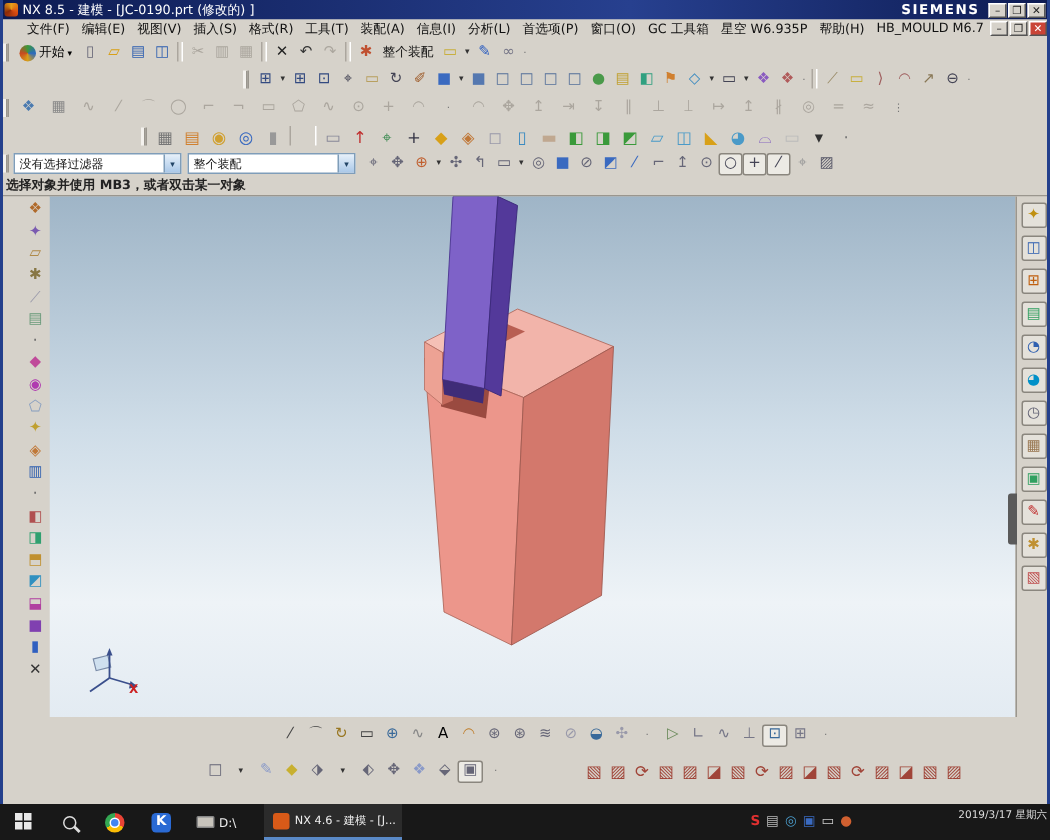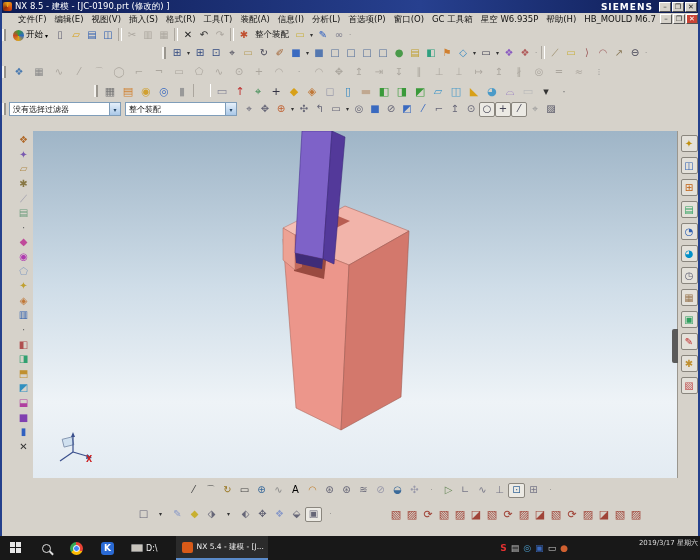--- a/index.html
+++ b/index.html
@@ -324,20 +324,23 @@
         <span class="tbi" style="color: rgb(102, 102, 119);">↥</span>
         <span class="tbi" style="color: rgb(102, 102, 119);">⊙</span>
         <span class="tbi pressed" style="color: rgb(68, 68, 85);">○</span>
         <span class="tbi pressed" style="color: rgb(68, 68, 85);">+</span>
         <span class="tbi pressed" style="color: rgb(68, 68, 85);">⁄</span>
         <span class="tbi" style="color: rgb(153, 153, 153);">⌖</span>
         <span class="tbi" style="color: rgb(85, 85, 102);">▨</span>
       </span>
   </div>
 
+  <div class="promptbar">
+    <span>选择对象并使用 MB3，或者双击某一对象</span>
+  </div>
 
   <div class="main">
 
     <div class="viewport">
       <svg width="644" height="347" viewBox="33 131 644 347">
 
         <polygon points="283,239 345,206 409,231 349,265" stroke="#b06a5e" stroke-width="0.6" fill="#f2b4aa"></polygon>
         <polygon points="283,239 349,265 341,430 296,408" stroke="#b06a5e" stroke-width="0.6" fill="#ec968b"></polygon>
         <polygon points="349,265 409,231 401,397 341,430" stroke="#a05a50" stroke-width="0.6" fill="#d3786c"></polygon>
 
@@ -491,21 +494,21 @@
         <span class="k-ico">K</span>
       </span>
     <span class="tk drive">
       <span class="dico"></span>
       <span>D:\</span>
     </span>
     <span style="display:flex">
 
     <span class="task-btn">
         <span class="tico" style="background: rgb(216, 90, 24);"></span>
-        <span>NX 5.4 - 建模 - [J...</span>
+        <span>NX 4.6 - 建模 - [J...</span>
       </span>
       </span>
   </div>
   <div class="tray">
 
   <span style="font-size: 9px; font-weight: bold; color: rgb(224, 48, 48);">S</span>
       <span style="font-size: 9px; font-weight: bold; color: rgb(187, 187, 187);">▤</span>
       <span style="font-size: 9px; font-weight: bold; color: rgb(74, 154, 200);">◎</span>
       <span style="font-size: 9px; font-weight: bold; color: rgb(58, 106, 192);">▣</span>
       <span style="font-size: 9px; font-weight: bold; color: rgb(204, 204, 204);">▭</span>

